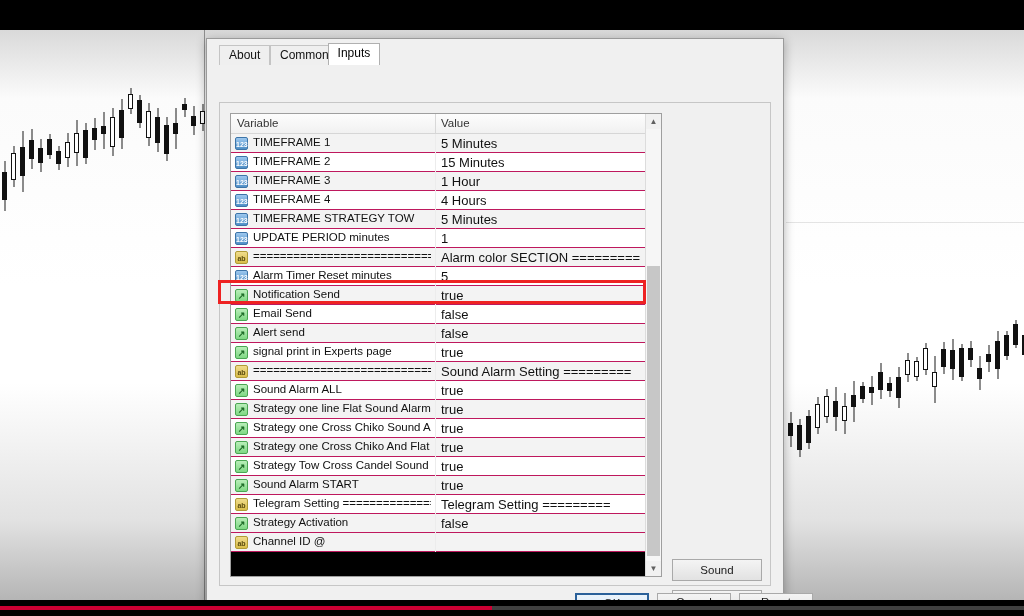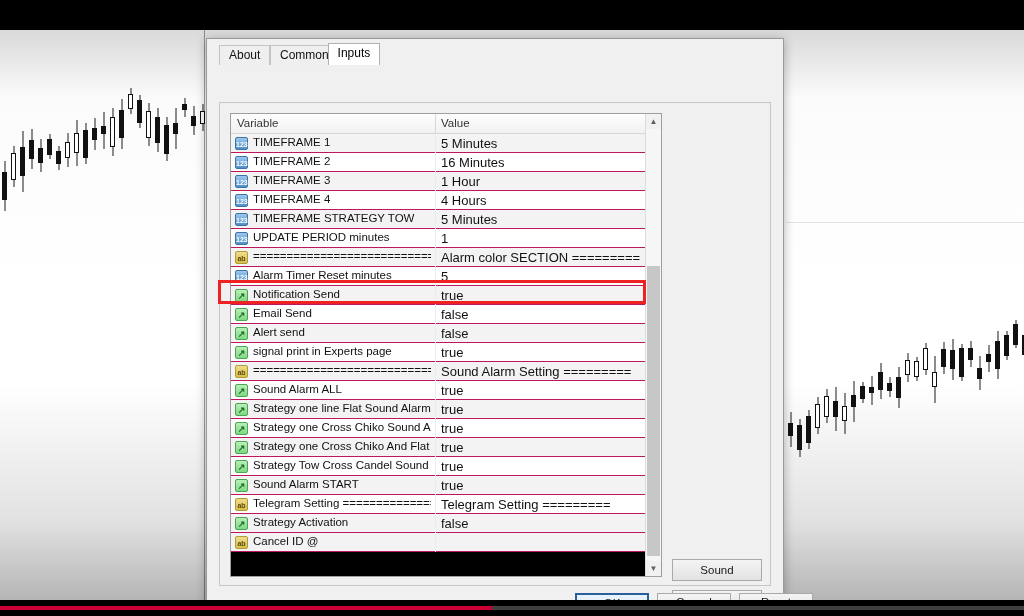--- a/index.html
+++ b/index.html
@@ -468,21 +468,21 @@
             <div class="row odd">
               <span class="ricon t-int">123</span>
               <span class="rname">TIMEFRAME 1</span>
               <span class="vsplit"></span>
               <span class="rval">5 Minutes</span>
             </div>
             <div class="row even">
               <span class="ricon t-int">123</span>
               <span class="rname">TIMEFRAME 2</span>
               <span class="vsplit"></span>
-              <span class="rval">16 Minutes</span>
+              <span class="rval">15 Minutes</span>
             </div>
             <div class="row odd">
               <span class="ricon t-int">123</span>
               <span class="rname">TIMEFRAME 3</span>
               <span class="vsplit"></span>
               <span class="rval">1 Hour</span>
             </div>
             <div class="row even">
               <span class="ricon t-int">123</span>
               <span class="rname">TIMEFRAME 4</span>
@@ -586,21 +586,21 @@
               <span class="rval">Telegram Setting =========</span>
             </div>
             <div class="row odd">
               <span class="ricon t-bool">↗</span>
               <span class="rname">Strategy Activation</span>
               <span class="vsplit"></span>
               <span class="rval">false</span>
             </div>
             <div class="row odd">
               <span class="ricon t-str">ab</span>
-              <span class="rname">Cancel ID @</span>
+              <span class="rname">Channel ID @</span>
               <span class="vsplit"></span>
               <span class="rval"></span>
             </div>
           </div>
 
         <div class="vscroll">
           <div class="vs-btn vs-up">▲</div>
           <div class="vs-thumb" style="top:152px;height:290px;"></div>
           <div class="vs-btn vs-dn">▼</div>
         </div>

